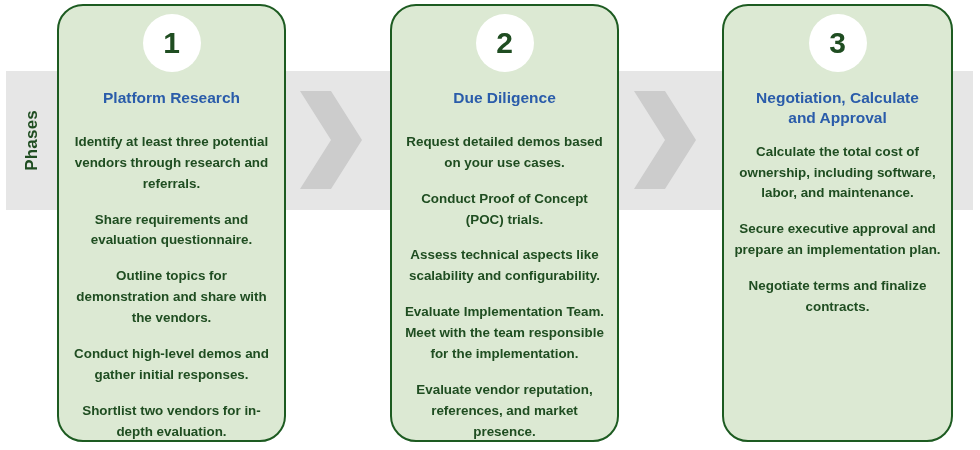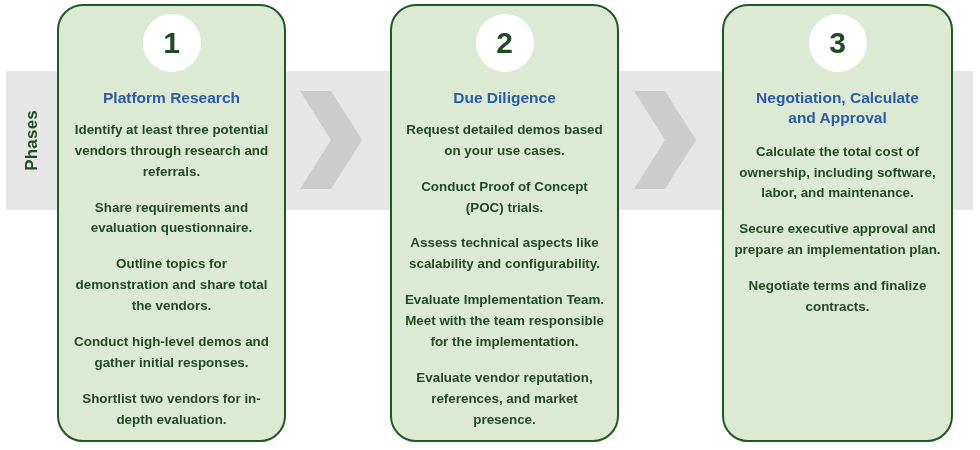--- a/index.html
+++ b/index.html
@@ -101,21 +101,21 @@
     color: #2a5caa;
     line-height: 1.28;
     padding: 0 20px;
     box-sizing: border-box;
   }
 
   .phase-body {
     width: 100%;
     padding: 0 9px;
     box-sizing: border-box;
-    margin-top: 12px;
+    margin-top: 24px;
   }
   .phase-body p {
     margin: 0 0 15px 0;
     text-align: center;
     font-size: 13.4px;
     font-weight: bold;
     color: #1f4d21;
     line-height: 1.56;
   }
   .phase-body p:last-child { margin-bottom: 0; }
@@ -143,21 +143,21 @@
     <polygon points="0,0 31,0 62,49 31,98 0,98 31,49" fill="#cccccc"></polygon>
   </svg>
 </div>
 
 <div class="phase-card" id="phase-card-1">
   <div class="phase-badge">1</div>
   <div class="phase-title">Platform Research</div>
   <div class="phase-body">
     <p>Identify at least three potential vendors through research and referrals.</p>
     <p>Share requirements and evaluation questionnaire.</p>
-    <p>Outline topics for demonstration and share total the vendors.</p>
+    <p>Outline topics for demonstration and share with the vendors.</p>
     <p>Conduct high-level demos and gather initial responses.</p>
     <p>Shortlist two vendors for in-depth evaluation.</p>
   </div>
 </div>
 
 <div class="phase-card" id="phase-card-2">
   <div class="phase-badge">2</div>
   <div class="phase-title">Due Diligence</div>
   <div class="phase-body">
     <p>Request detailed demos based on your use cases.</p>

